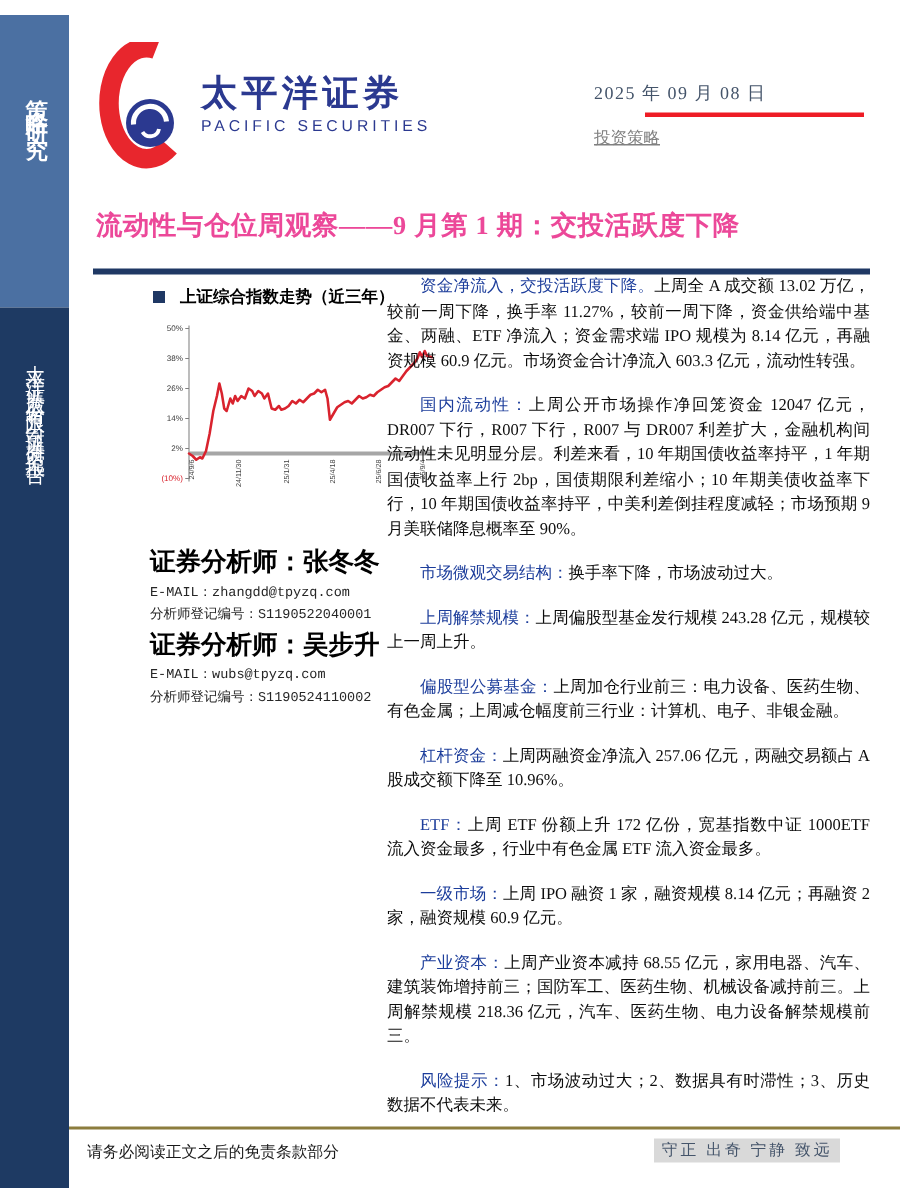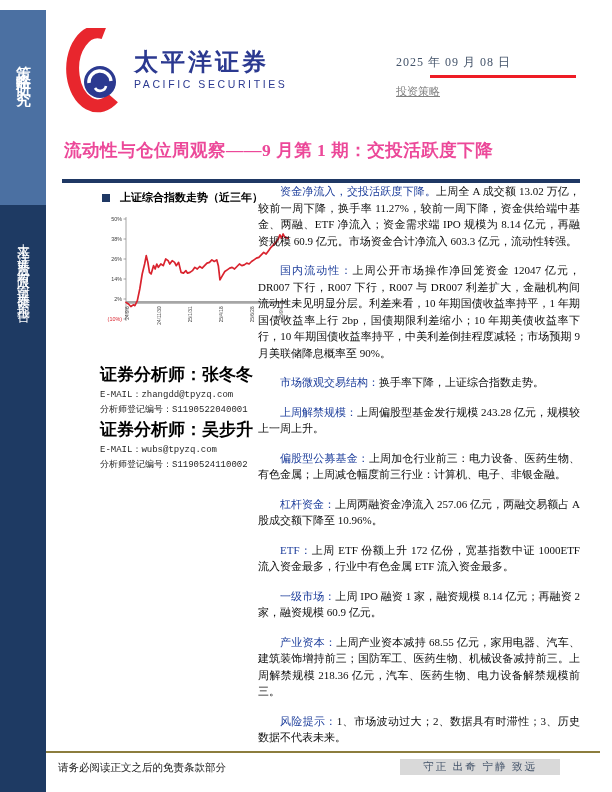--- a/index.html
+++ b/index.html
@@ -52,21 +52,21 @@
   
   .col-right { position:absolute; left:258px; top:183px; width:322px; }
   .sum { font-size:11px; line-height:16.5px; text-align:justify; text-indent:2em;
          color:#0d0d0d; margin-bottom:13px; }
   .sum .lead { color:#1c3d9b; font-weight:normal; }
 
   
   .foot-rule { position:absolute; left:46px; top:751px; width:554px; height:2px; background:#8c7d3e; }
   .foot-disclaimer { position:absolute; left:58px; top:761px; font-size:10.5px; color:#1a1a1a; }
   .foot-motto { position:absolute; right:52px; top:759px; font-size:10.5px; color:#44546a;
-                background:#d9d9d9; padding:1px 23px; letter-spacing:2px; }
+                background:#d9d9d9; padding:1px 5px; letter-spacing:2px; }
 </style>
 </head>
 <body>
 
 <div class="page">
 
   <aside class="sidebar">
     <div class="sb-top">
       <span>策略研究</span>
     </div>
@@ -138,21 +138,21 @@
     <div class="an-line an-license">分析师登记编号：S1190524110002</div>
   </div>
 </div>
   </div>
 
   <div class="col-right" id="summary">
   <p class="sum"><b class="lead">资金净流入，交投活跃度下降。</b><span class="body">上周全 A 成交额 13.02 万亿，较前一周下降，换手率 11.27%，较前一周下降，资金供给端中基金、两融、ETF 净流入；资金需求端 IPO 规模为 8.14 亿元，再融资规模 60.9 亿元。市场资金合计净流入 603.3 亿元，流动性转强。</span></p>
 
   <p class="sum"><b class="lead">国内流动性：</b><span class="body">上周公开市场操作净回笼资金 12047 亿元，DR007 下行，R007 下行，R007 与 DR007 利差扩大，金融机构间流动性未见明显分层。利差来看，10 年期国债收益率持平，1 年期国债收益率上行 2bp，国债期限利差缩小；10 年期美债收益率下行，10 年期国债收益率持平，中美利差倒挂程度减轻；市场预期 9 月美联储降息概率至 90%。</span></p>
 
-  <p class="sum"><b class="lead">市场微观交易结构：</b><span class="body">换手率下降，上证综合指数走势。</span></p>
+  <p class="sum"><b class="lead">市场微观交易结构：</b><span class="body">换手率下降，市场波动过大。</span></p>
 
   <p class="sum"><b class="lead">上周解禁规模：</b><span class="body">上周偏股型基金发行规模 243.28 亿元，规模较上一周上升。</span></p>
 
   <p class="sum"><b class="lead">偏股型公募基金：</b><span class="body">上周加仓行业前三：电力设备、医药生物、有色金属；上周减仓幅度前三行业：计算机、电子、非银金融。</span></p>
 
   <p class="sum"><b class="lead">杠杆资金：</b><span class="body">上周两融资金净流入 257.06 亿元，两融交易额占 A 股成交额下降至 10.96%。</span></p>
 
   <p class="sum"><b class="lead">ETF：</b><span class="body">上周 ETF 份额上升 172 亿份，宽基指数中证 1000ETF 流入资金最多，行业中有色金属 ETF 流入资金最多。</span></p>
 
   <p class="sum"><b class="lead">一级市场：</b><span class="body">上周 IPO 融资 1 家，融资规模 8.14 亿元；再融资 2 家，融资规模 60.9 亿元。</span></p>

